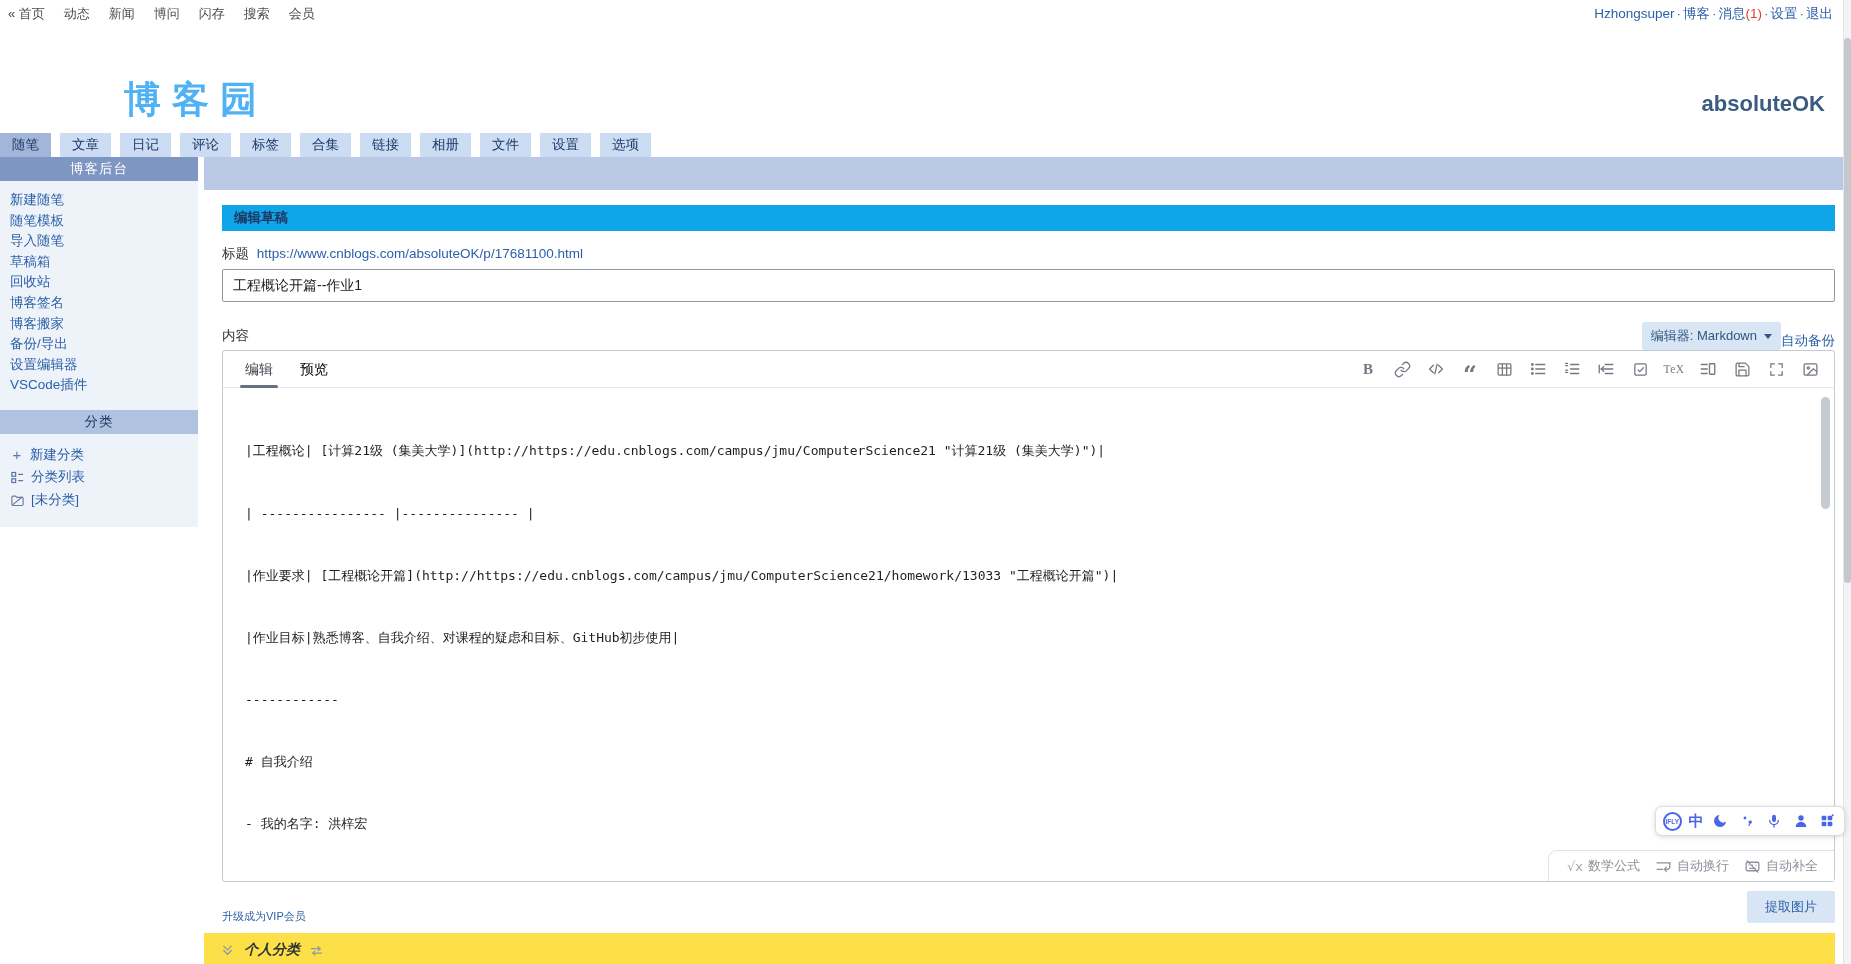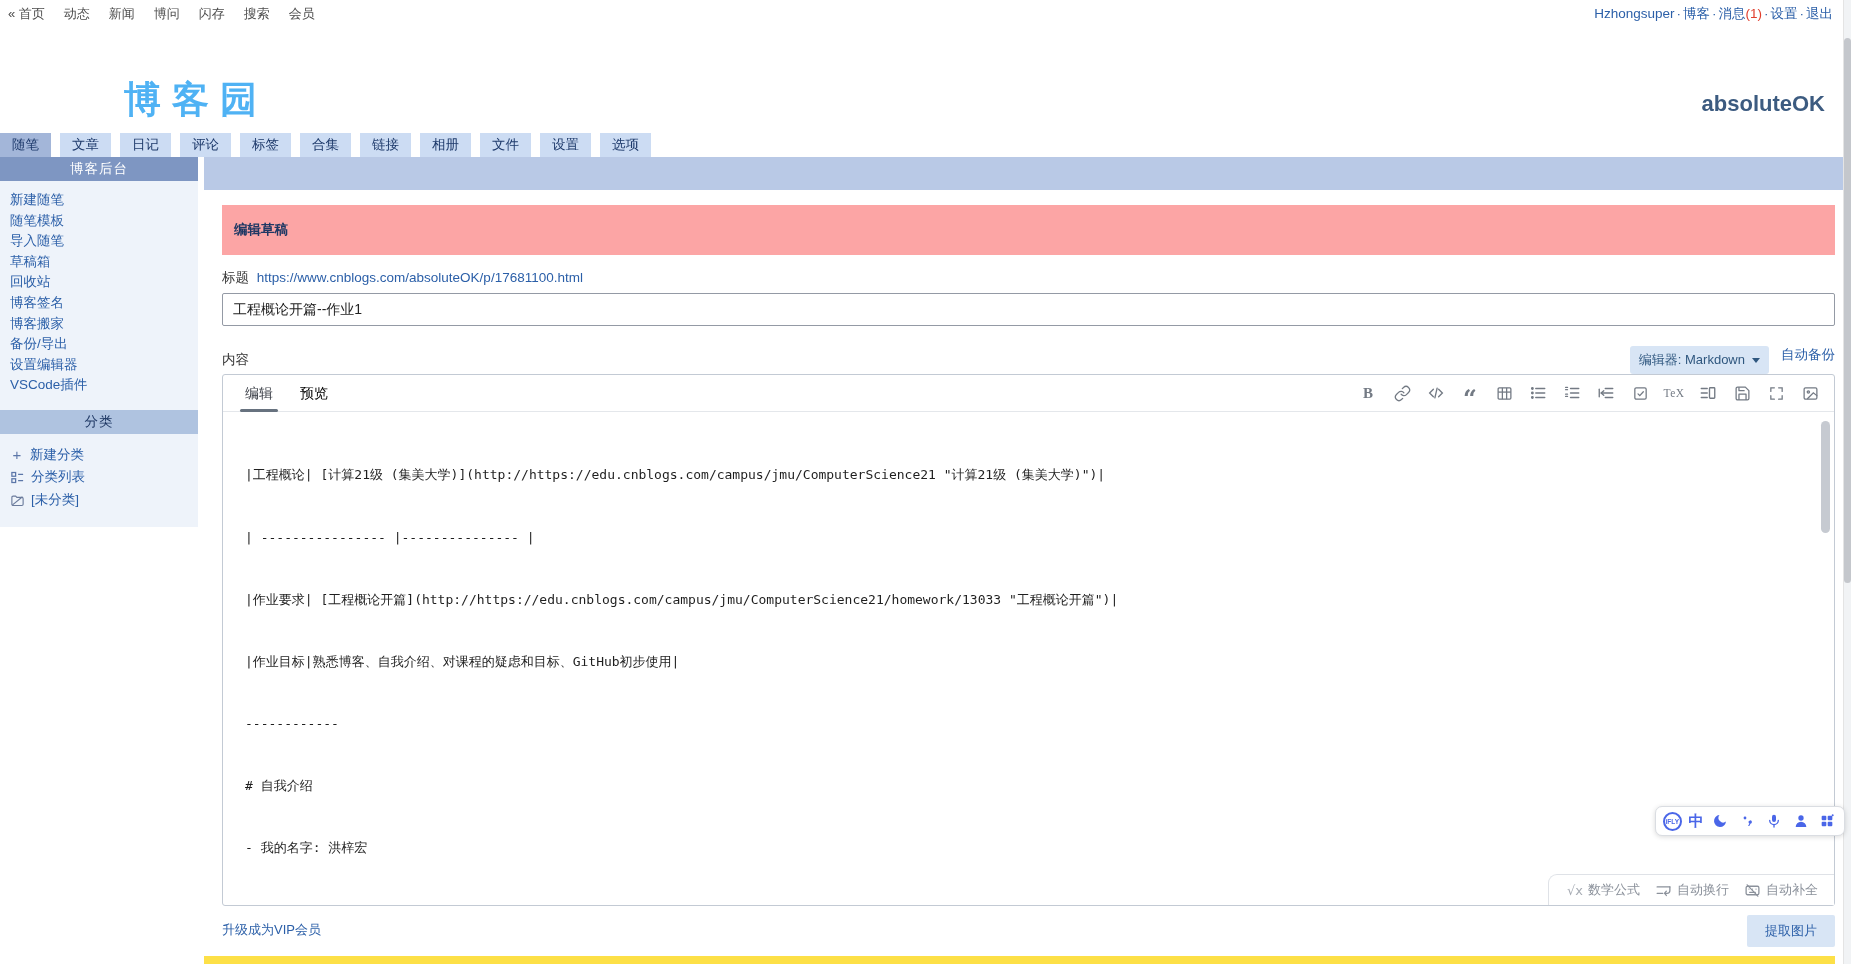--- a/index.html
+++ b/index.html
@@ -39,30 +39,30 @@
   .side-head.cat { background:#afc3e0; color:#1f3864; margin-top:8px; }
   .side-list { padding:9px 0 6px 10px; }
   .side-list a { display:block; color:#2b5fa8; font-size:13.5px; line-height:20.6px; }
   .cat-list { padding:10px 0 2px 10px; }
   .cat-list .row { display:flex; align-items:center; gap:6px; line-height:22.5px;
     color:#2b5fa8; font-size:13.5px; cursor:pointer; }
   .plus-glyph { color:#5b76a8; font-size:15px; width:14px; text-align:center; }
 
   
   .main-inner { margin-left:204px; margin-right:8px; padding:15px 8px 0 18px; }
-  .section-header { background:#fca5a5; color:#1f3864; font-weight:bold; font-size:13.5px;
-    padding:16px 12px; }
+  .section-header { background:#0ea5e9; color:#1f3864; font-weight:bold; font-size:13.5px;
+    padding:4px 12px; }
   .title-row { margin-top:14px; font-size:13.5px; color:#333; }
   .title-row a { margin-left:4px; }
   .title-input { margin-top:6px; width:100%; height:33px; border:1px solid #949aa5;
     border-radius:2px; font-size:14px; padding:0 10px; color:#222;
     font-family:"Liberation Sans",sans-serif; }
   .content-row { margin-top:20px; display:flex; align-items:center; }
   .content-label { font-size:13.5px; color:#333; }
-  .content-row .right { margin-left:auto; display:flex; align-items:flex-start; gap:12px; }
+  .content-row .right { margin-left:auto; display:flex; align-items:flex-end; }
   .editor-select { background:#d8e5f5; color:#2f577f; font-size:13px; padding:5px 9px;
     border-radius:3px; display:flex; align-items:center; gap:7px; cursor:pointer; }
   .caret-down { width:0; height:0; border-left:4px solid transparent;
     border-right:4px solid transparent; border-top:5px solid #2f577f; }
   .auto-backup { font-size:13.5px; }
 
   
   .editor { position:relative; margin-top:0; height:532px; border:1px solid #c3cad4;
     border-radius:3px; background:#fff; }
   .etabbar { height:37px; display:flex; align-items:center; padding:0 12px 0 22px;
@@ -97,21 +97,21 @@
     border:1px solid #dadde2; border-radius:7px; box-shadow:0 1px 5px rgba(0,0,0,.15);
     display:flex; align-items:center; justify-content:space-evenly; color:#4a66e8; z-index:5; }
   .ime-badge { width:19px; height:19px; border:2px solid #4a66e8; border-radius:50%;
     font-size:6.5px; font-weight:bold; display:flex; align-items:center; justify-content:center;
     letter-spacing:0; }
   .ime-lang { font-size:15px; font-weight:bold; }
   .ime .tbi { width:20px; }
 
   
   .vip-row { margin-top:9px; display:flex; align-items:flex-start; }
-  .vip-row .link { font-size:13px; margin-top:6px; }
+  .vip-row .link { font-size:11px; margin-top:18px; }
   .extract-btn { margin-left:auto; background:#d8e5f5; color:#2b5fa8; font-size:13px;
     padding:7px 18px; border-radius:2px; cursor:pointer; }
   .cat-bar { margin:9px 0 0 -18px; height:34px; background:#fde047; display:flex;
     align-items:center; gap:9px; padding:0 16px;font-style:italic; }
   .cat-bar .title { font-size:14px; font-weight:bold; color:#2d3138; }
 
   
   .pagescroll { position:absolute; right:0; top:0; width:8px; height:964px;
     background:#f1f3f5; border-left:1px solid #e4e4e4; }
   .pagescroll .thumb { position:absolute; top:38px; width:100%; height:545px;

